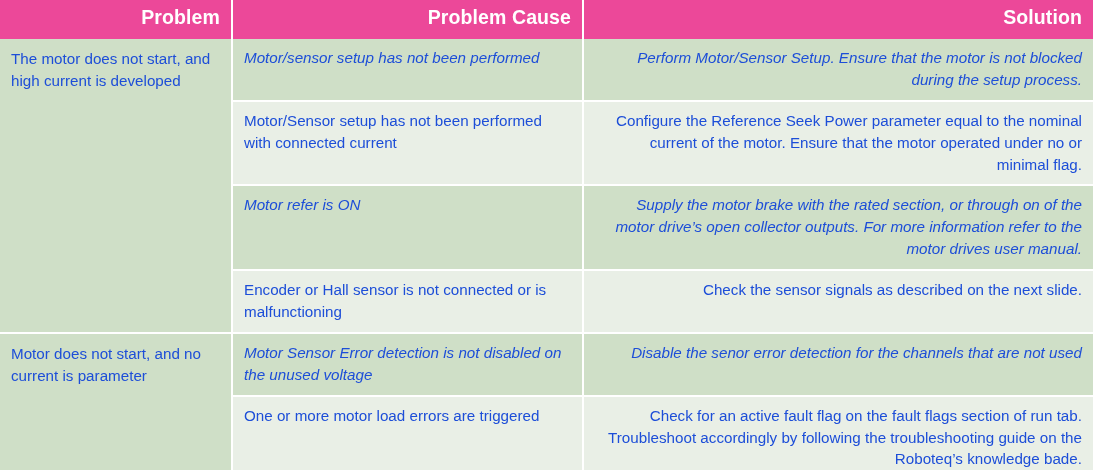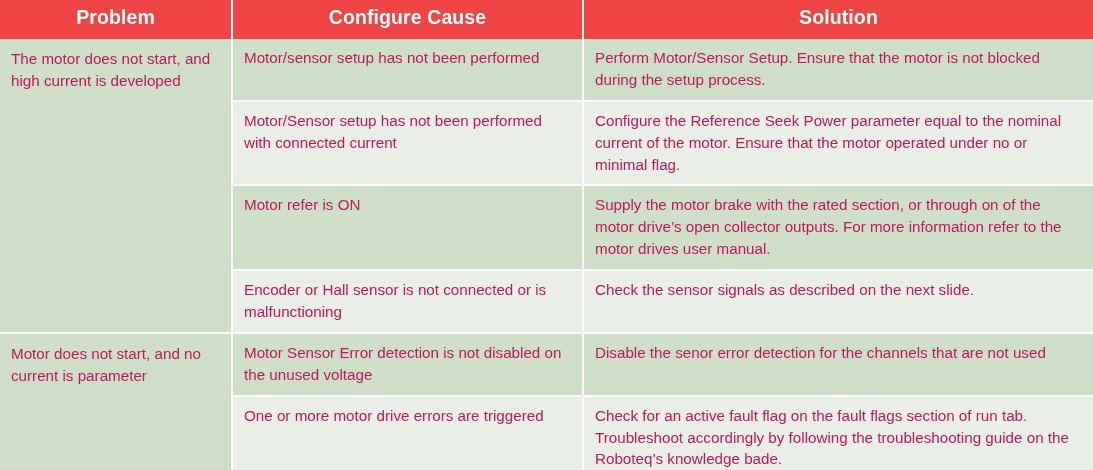--- a/index.html
+++ b/index.html
@@ -28,50 +28,50 @@
     border-collapse: collapse;
     table-layout: fixed;
   }
 
   col.c-problem  { width: 232px; }
   col.c-cause    { width: 351px; }
   col.c-solution { width: 510px; }
 
   
   thead tr.header-row th {
-    background: #ef4444;
+    background: #ec4899;
     color: #ffffff;
     font-size: 19.5px;
     font-weight: bold;
-    text-align: center;
+    text-align: right;
     padding: 6px 11px 10px 11px;
     height: 34px;
     vertical-align: middle;
     border-right: 2px solid #ffffff;
     letter-spacing: 0.1px;
     box-sizing: border-box;
   }
   thead tr.header-row th:last-child { border-right: none; }
 
   
   tbody td {
     font-size: 15.2px;
     line-height: 1.44;
-    color: #be185d;
+    color: #1d4ed8;
     vertical-align: top;
     padding: 8px 11px 9px 11px;
     border-right: 2px solid #ffffff;
     border-bottom: 2px solid #ffffff;
     box-sizing: border-box;
     word-wrap: break-word;
   }
-  tbody td:last-child { border-right: none; }
+  tbody td:last-child { border-right: none; text-align: right; }
 
   
-  .tone-dark  { background: #cfdfc7; }
+  .tone-dark  { background: #cfdfc7; font-style: italic; }
   .tone-light { background: #e9efe6; }
 
   
   td.problem-cell {
     background: #cfdfc7;
     border-bottom: 2px solid #ffffff;
     padding-top: 9px;
   }
 
   
@@ -85,21 +85,21 @@
 <div class="table-wrap">
   <table class="tbl">
     <colgroup>
       <col class="c-problem">
       <col class="c-cause">
       <col class="c-solution">
     </colgroup>
     <thead>
       <tr class="header-row">
         <th>Problem</th>
-        <th>Configure Cause</th>
+        <th>Problem Cause</th>
         <th>Solution</th>
       </tr>
     </thead>
     <tbody>
 
       <tr>
         <td class="problem-cell" rowspan="4">
           <span class="cell-text">The motor does not start, and high current is developed</span>
         </td>
         <td class="tone-dark">
@@ -140,21 +140,21 @@
         </td>
         <td class="tone-dark">
           <span class="cell-text">Motor Sensor Error detection is not disabled on the unused voltage</span>
         </td>
         <td class="tone-dark">
           <span class="cell-text">Disable the senor error detection for the channels that are not used</span>
         </td>
       </tr>
       <tr>
         <td class="tone-light">
-          <span class="cell-text">One or more motor drive errors are triggered</span>
+          <span class="cell-text">One or more motor load errors are triggered</span>
         </td>
         <td class="tone-light">
           <span class="cell-text">Check for an active fault flag on the fault flags section of run tab. Troubleshoot accordingly by following the troubleshooting guide on the Roboteq’s knowledge bade.</span>
         </td>
       </tr>
 
     </tbody>
   </table>
 </div>
 

